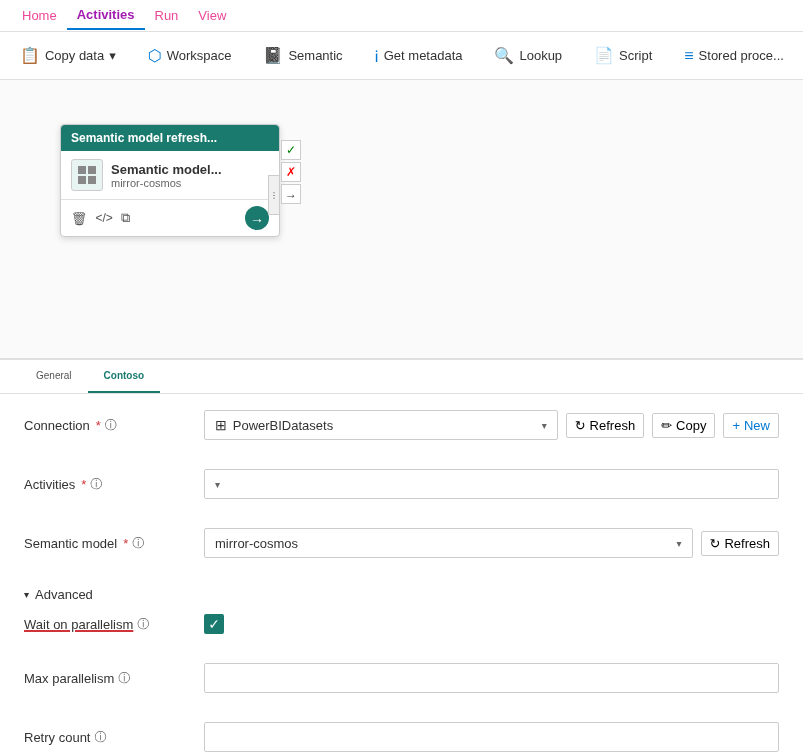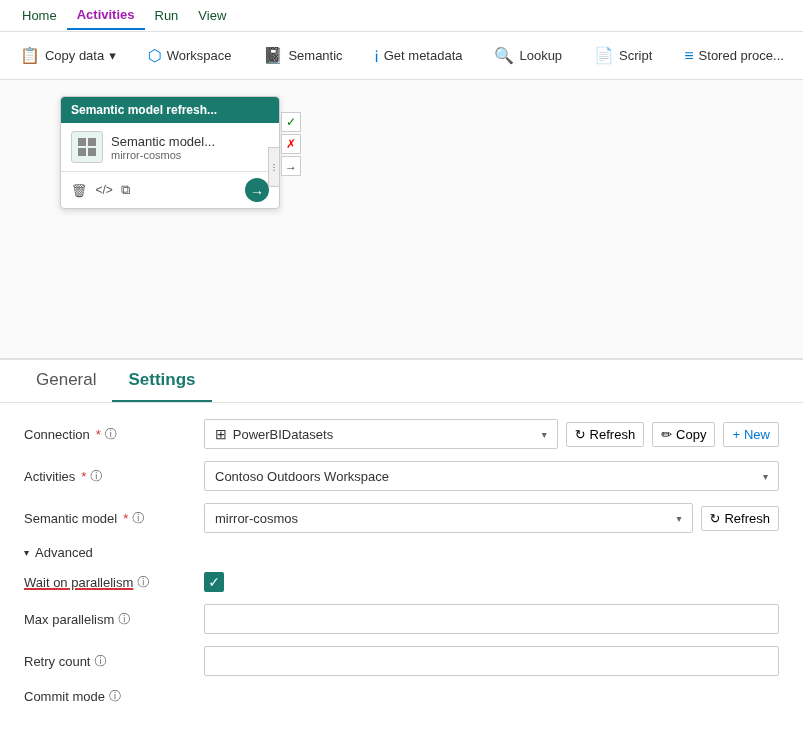--- a/index.html
+++ b/index.html
@@ -1,50 +1,50 @@
 <!DOCTYPE html>
 <html><head>
   <meta charset="utf-8">
   <style>
     * { box-sizing: border-box; margin: 0; padding: 0; }
     body { font-family: 'Segoe UI', Arial, sans-serif; font-size: 13px; background: #f5f5f5; color: #333; width: 803px; height: 752px; overflow: hidden; }
 
     
     .top-nav { background: #fff; border-bottom: 1px solid #e0e0e0; display: flex; align-items: center; padding: 0 12px; height: 32px; }
-    .top-nav-item { padding: 6px 10px; font-size: 13px; cursor: pointer; color: #14532d; }
+    .top-nav-item { padding: 6px 10px; font-size: 13px; cursor: pointer; color: #ec4899; }
     .top-nav-item.active { color: #a21caf; border-bottom: 2px solid #0078d4; font-weight: 600; }
 
     
     .toolbar { background: #fff; border-bottom: 1px solid #e0e0e0; display: flex; align-items: center; padding: 6px 12px; gap: 4px; height: 48px; overflow: hidden; }
     .toolbar-btn { display: flex; align-items: center; gap: 5px; padding: 4px 8px; font-size: 13px; cursor: pointer; border: none; background: transparent; color: #333; border-radius: 2px; white-space: nowrap; }
     .toolbar-btn .icon { color: #0078d4; font-size: 16px; }
     .toolbar-divider { width: 1px; height: 24px; background: #e0e0e0; margin: 0 4px; }
 
     
     .canvas-area { background: #fafafa; border-bottom: 2px solid #e0e0e0; height: 280px; position: relative; overflow: hidden; }
 
     
     .activity-node { position: absolute; top: 30px; left: 60px; background: #fff; border: 1px solid #ccc; border-radius: 4px; width: 220px; box-shadow: 0 2px 6px rgba(0,0,0,0.15); }
     .activity-node-header { background: #1a7a6e; color: #fff; padding: 6px 10px; font-size: 12px; font-weight: 600; border-radius: 4px 4px 0 0; display: flex; align-items: center; justify-content: space-between; }
     .activity-node-body { padding: 8px 10px; display: flex; align-items: center; gap: 8px; border-bottom: 1px solid #e0e0e0; }
     .activity-icon { width: 32px; height: 32px; background: #e8f4f2; border: 1px solid #ccc; border-radius: 3px; display: flex; align-items: center; justify-content: center; font-size: 16px; }
-    .activity-info .name { font-size: 13px; font-weight: 400; }
+    .activity-info .name { font-size: 13px; font-weight: 700; }
     .activity-info .sub { font-size: 11px; color: #666; }
     .activity-node-footer { padding: 6px 10px; display: flex; gap: 8px; align-items: center; justify-content: space-between; }
     .activity-footer-icons { display: flex; gap: 8px; align-items: center; }
 
     
     .bottom-panel { background: #fff; height: 420px; overflow-y: auto; }
     .tabs-row { display: flex; border-bottom: 1px solid #e0e0e0; padding: 0 20px; }
-    .tab { padding: 10px 16px; font-size: 17px; cursor: pointer; color: #555; border-bottom: 2px solid transparent; }
+    .tab { padding: 10px 16px; font-size: 10px; cursor: pointer; color: #555; border-bottom: 2px solid transparent; }
     .tab.active { color: #1a7a6e; border-bottom: 2px solid #1a7a6e; font-weight: 600; }
 
     
     .settings-form { padding: 16px 24px; }
-    .form-row { display: flex; align-items: center; margin-bottom: 12px; }
+    .form-row { display: flex; align-items: center; margin-bottom: 29px; }
     .form-label { width: 180px; font-size: 13px; color: #333; display: flex; align-items: center; gap: 4px; flex-shrink: 0; }
     .required { color: #d13438; margin-left: 2px; }
     .info-icon { color: #666; font-size: 12px; cursor: pointer; }
     .form-control { flex: 1; }
     .select-box { display: flex; align-items: center; justify-content: space-between; border: 1px solid #ccc; border-radius: 2px; padding: 5px 10px; background: #fff; cursor: pointer; font-size: 13px; min-height: 30px; }
     .select-inner { display: flex; align-items: center; gap: 6px; }
     .chevron-down { font-size: 10px; color: #666; }
 
     .connection-row { display: flex; align-items: center; gap: 8px; }
     .connection-select { flex: 1; }
@@ -113,21 +113,21 @@
     <span>Script</span>
   </button>
   <div class="toolbar-divider"></div>
   <button class="toolbar-btn">
     <span class="icon">≡</span>
     <span>Stored proce...</span>
   </button>
 </div>
 
 <div class="canvas-area">
-  <div class="activity-node" style="position:absolute; top:16px; left:60px;">
+  <div class="activity-node" style="position:absolute; top:44px; left:60px;">
     <div class="activity-node-header">
       <span>Semantic model refresh...</span>
     </div>
     <div class="activity-node-body">
       <div class="activity-icon">
         <svg width="20" height="20" viewBox="0 0 20 20" fill="none">
           <rect width="8" height="8" x="1" y="1" fill="#888"></rect>
           <rect width="8" height="8" x="11" y="1" fill="#888"></rect>
           <rect width="8" height="8" x="1" y="11" fill="#888"></rect>
           <rect width="8" height="8" x="11" y="11" fill="#888"></rect>
@@ -154,21 +154,21 @@
     </div>
 
     <div style="position:absolute; right:-1px; top:50px; width:12px; height:40px; background:#f0f0f0; border:1px solid #ccc; display:flex; align-items:center; justify-content:center; cursor:ew-resize; font-size:8px;">⋮</div>
   </div>
 </div>
 
 <div class="bottom-panel">
 
   <div class="tabs-row">
     <div class="tab">General</div>
-    <div class="tab active">Settings</div>
+    <div class="tab active">Contoso</div>
   </div>
 
   <div class="settings-form">
 
     <div class="form-row">
       <div class="form-label">
         <span>Connection</span>
         <span class="required">*</span>
         <span class="info-icon">ⓘ</span>
       </div>
@@ -196,21 +196,20 @@
     </div>
 
     <div class="form-row">
       <div class="form-label">
         <span>Activities</span>
         <span class="required">*</span>
         <span class="info-icon">ⓘ</span>
       </div>
       <div class="form-control">
         <div class="select-box">
-          <span>Contoso Outdoors Workspace</span>
           <span class="chevron-down">▾</span>
         </div>
       </div>
     </div>
 
     <div class="form-row">
       <div class="form-label">
         <span>Semantic model</span>
         <span class="required">*</span>
         <span class="info-icon">ⓘ</span>

